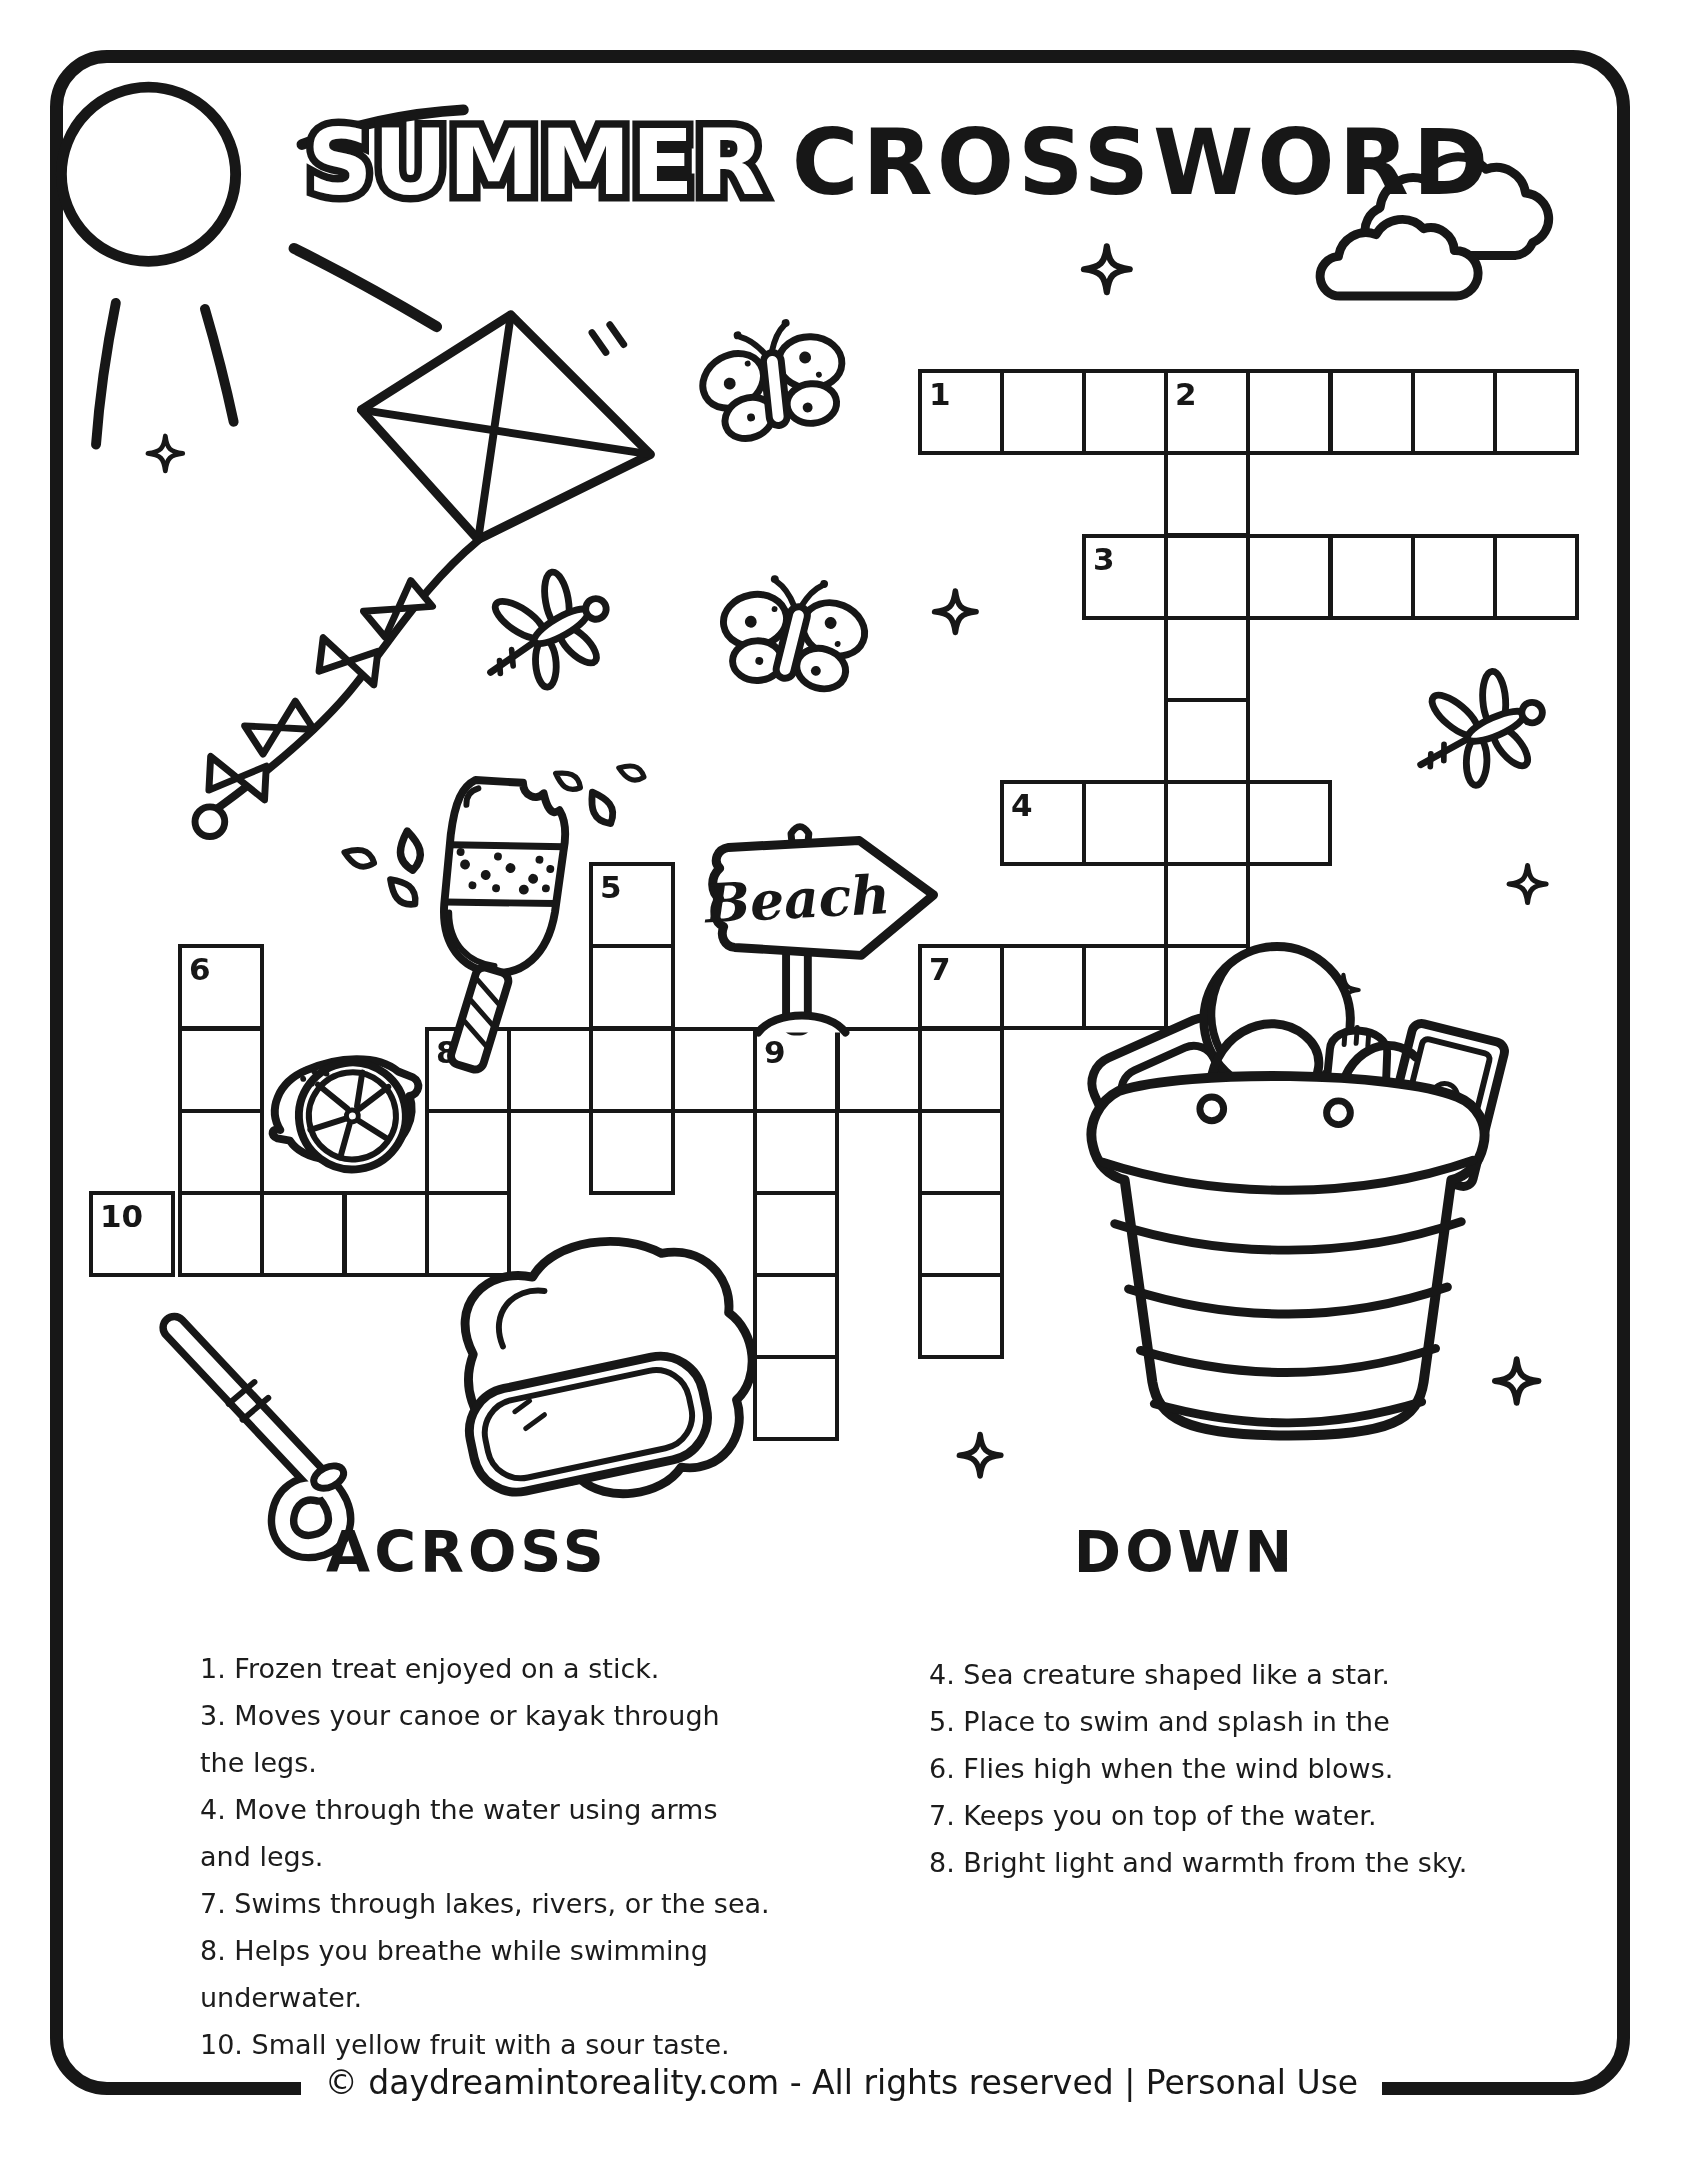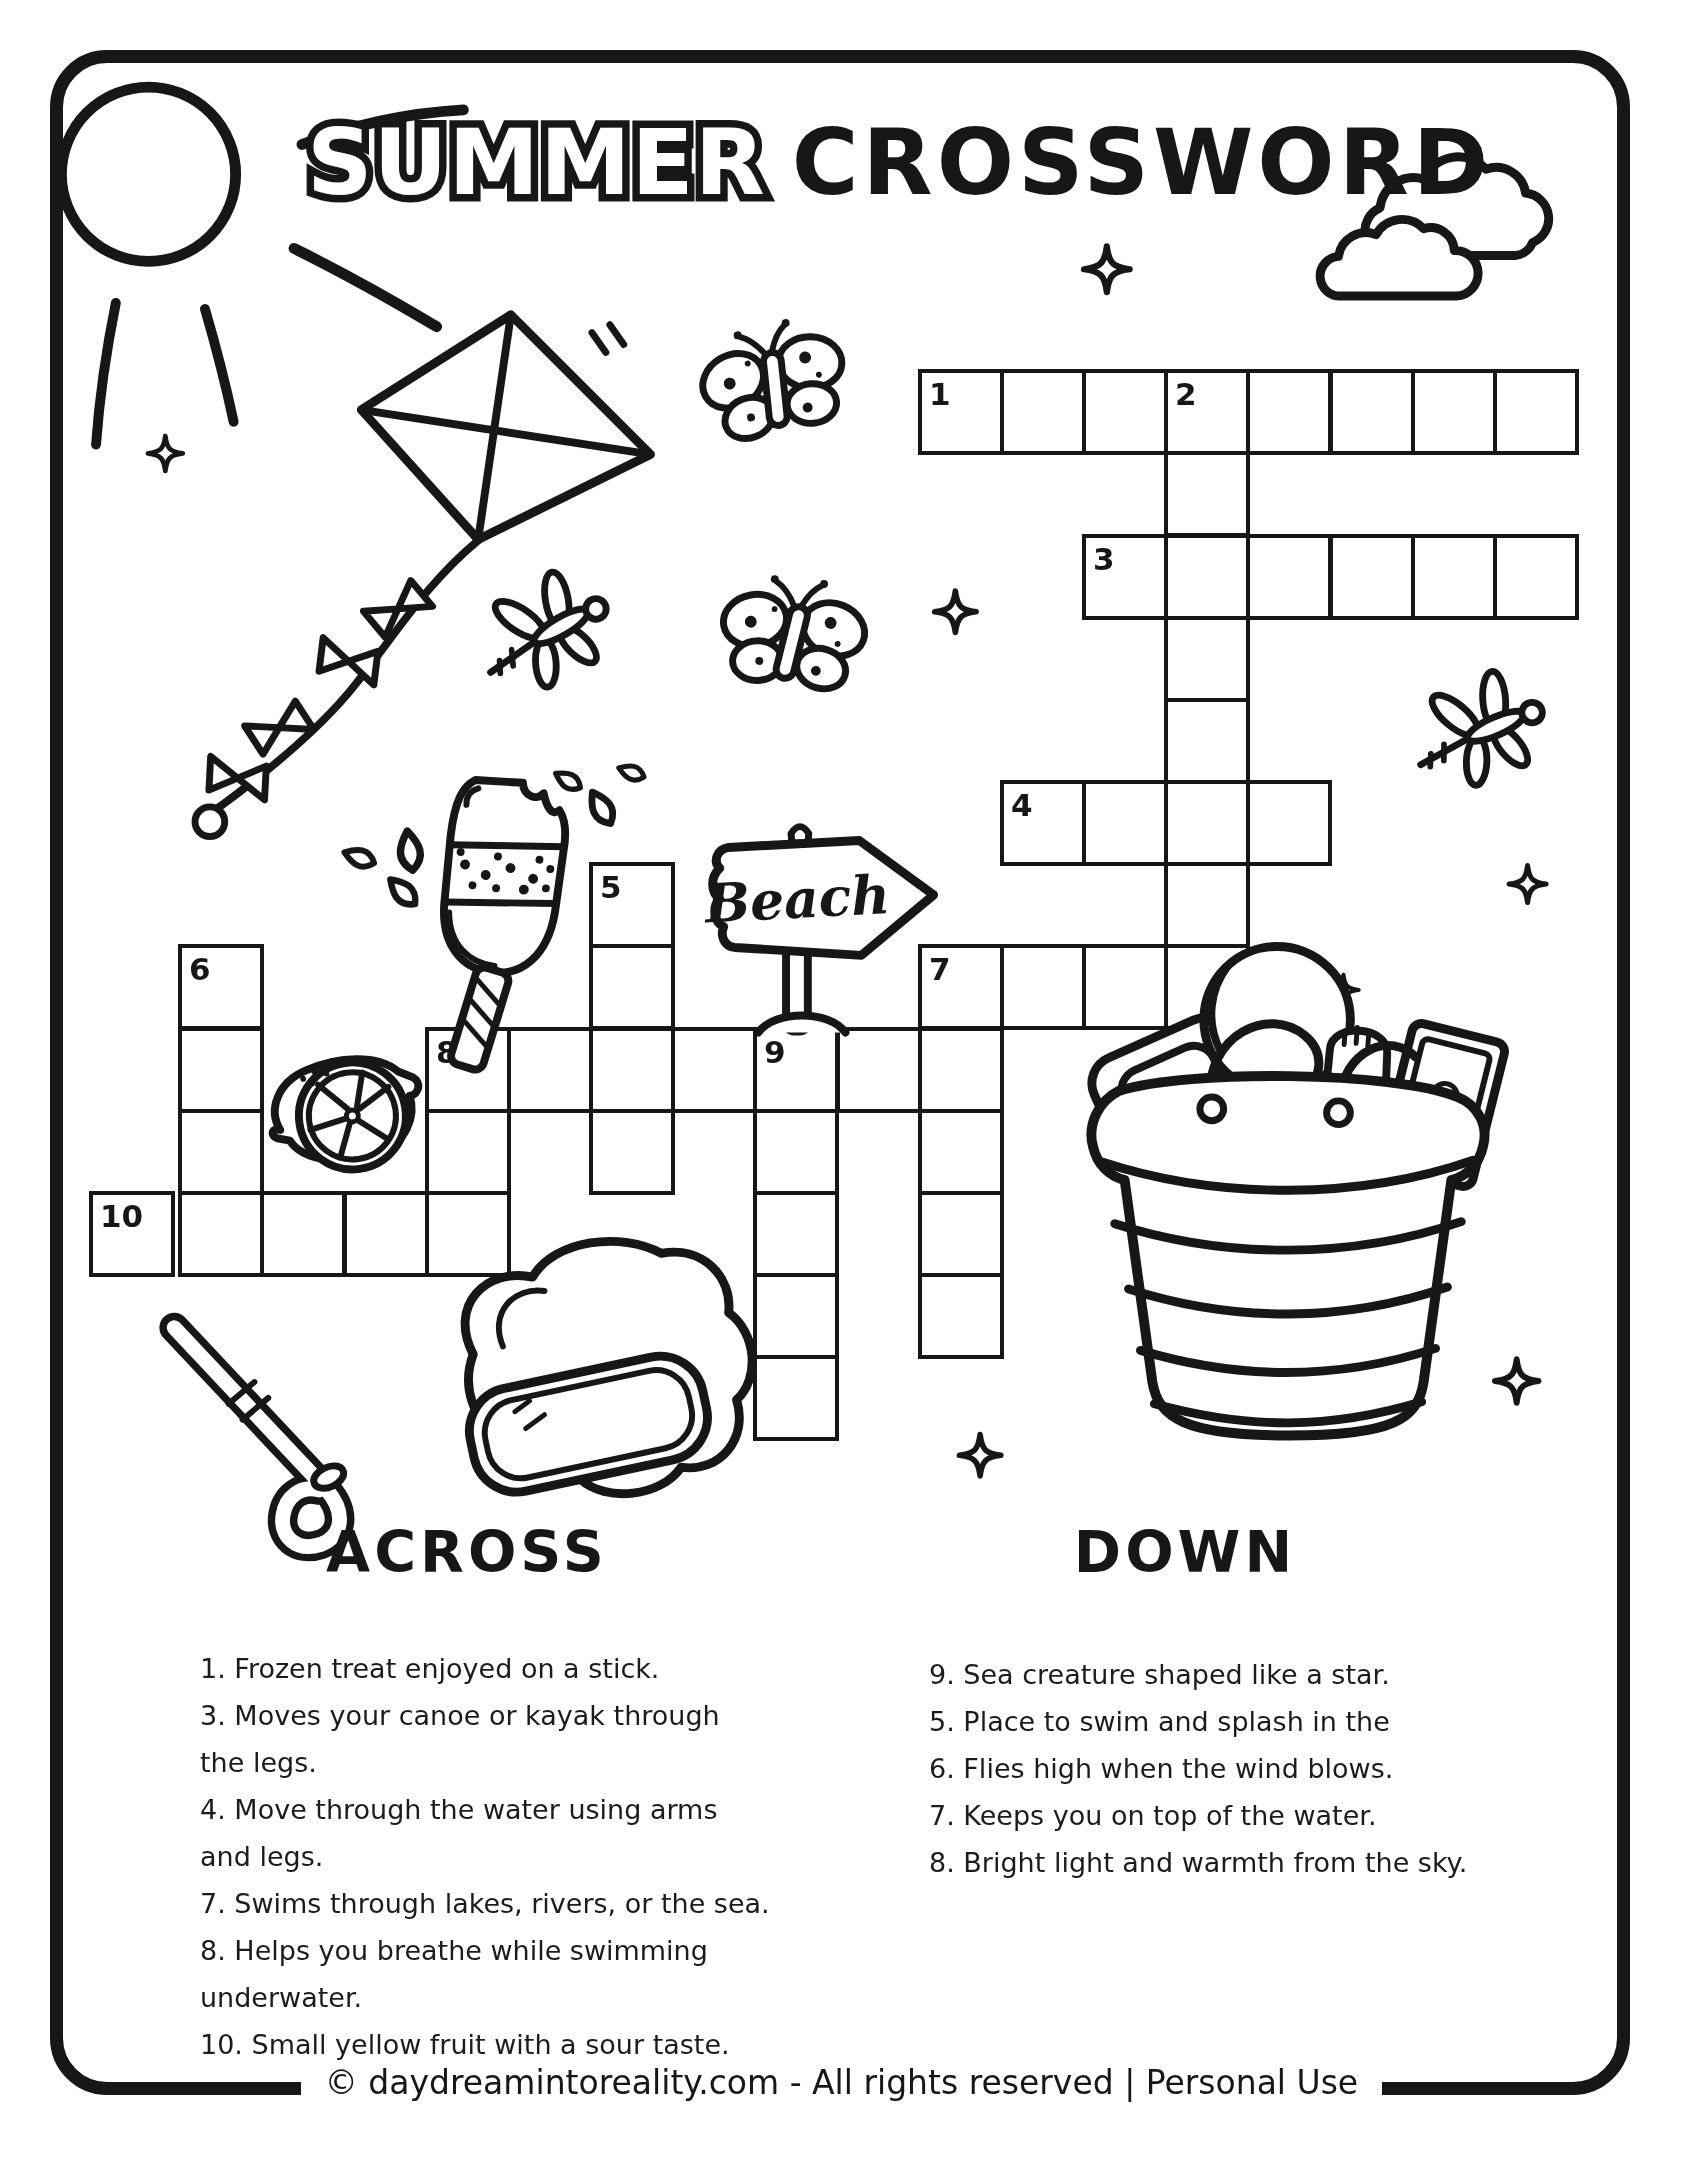--- a/index.html
+++ b/index.html
@@ -338,21 +338,21 @@
       <div>3. Moves your canoe or kayak through</div>
       <div>the legs.</div>
       <div>4. Move through the water using arms</div>
       <div>and legs.</div>
       <div>7. Swims through lakes, rivers, or the sea.</div>
       <div>8. Helps you breathe while swimming</div>
       <div>underwater.</div>
       <div>10. Small yellow fruit with a sour taste.</div>
     </div>
   <div id="down-list" class="clue-list">
-      <div>9. Sea creature shaped like a star.</div>
+      <div>4. Sea creature shaped like a star.</div>
       <div>5. Place to swim and splash in the</div>
       <div>6. Flies high when the wind blows.</div>
       <div>7. Keeps you on top of the water.</div>
       <div>8. Bright light and warmth from the sky.</div>
     </div>
 
   <div id="footer">
     <span>© daydreamintoreality.com - All rights reserved | Personal Use</span>
   </div>
 

